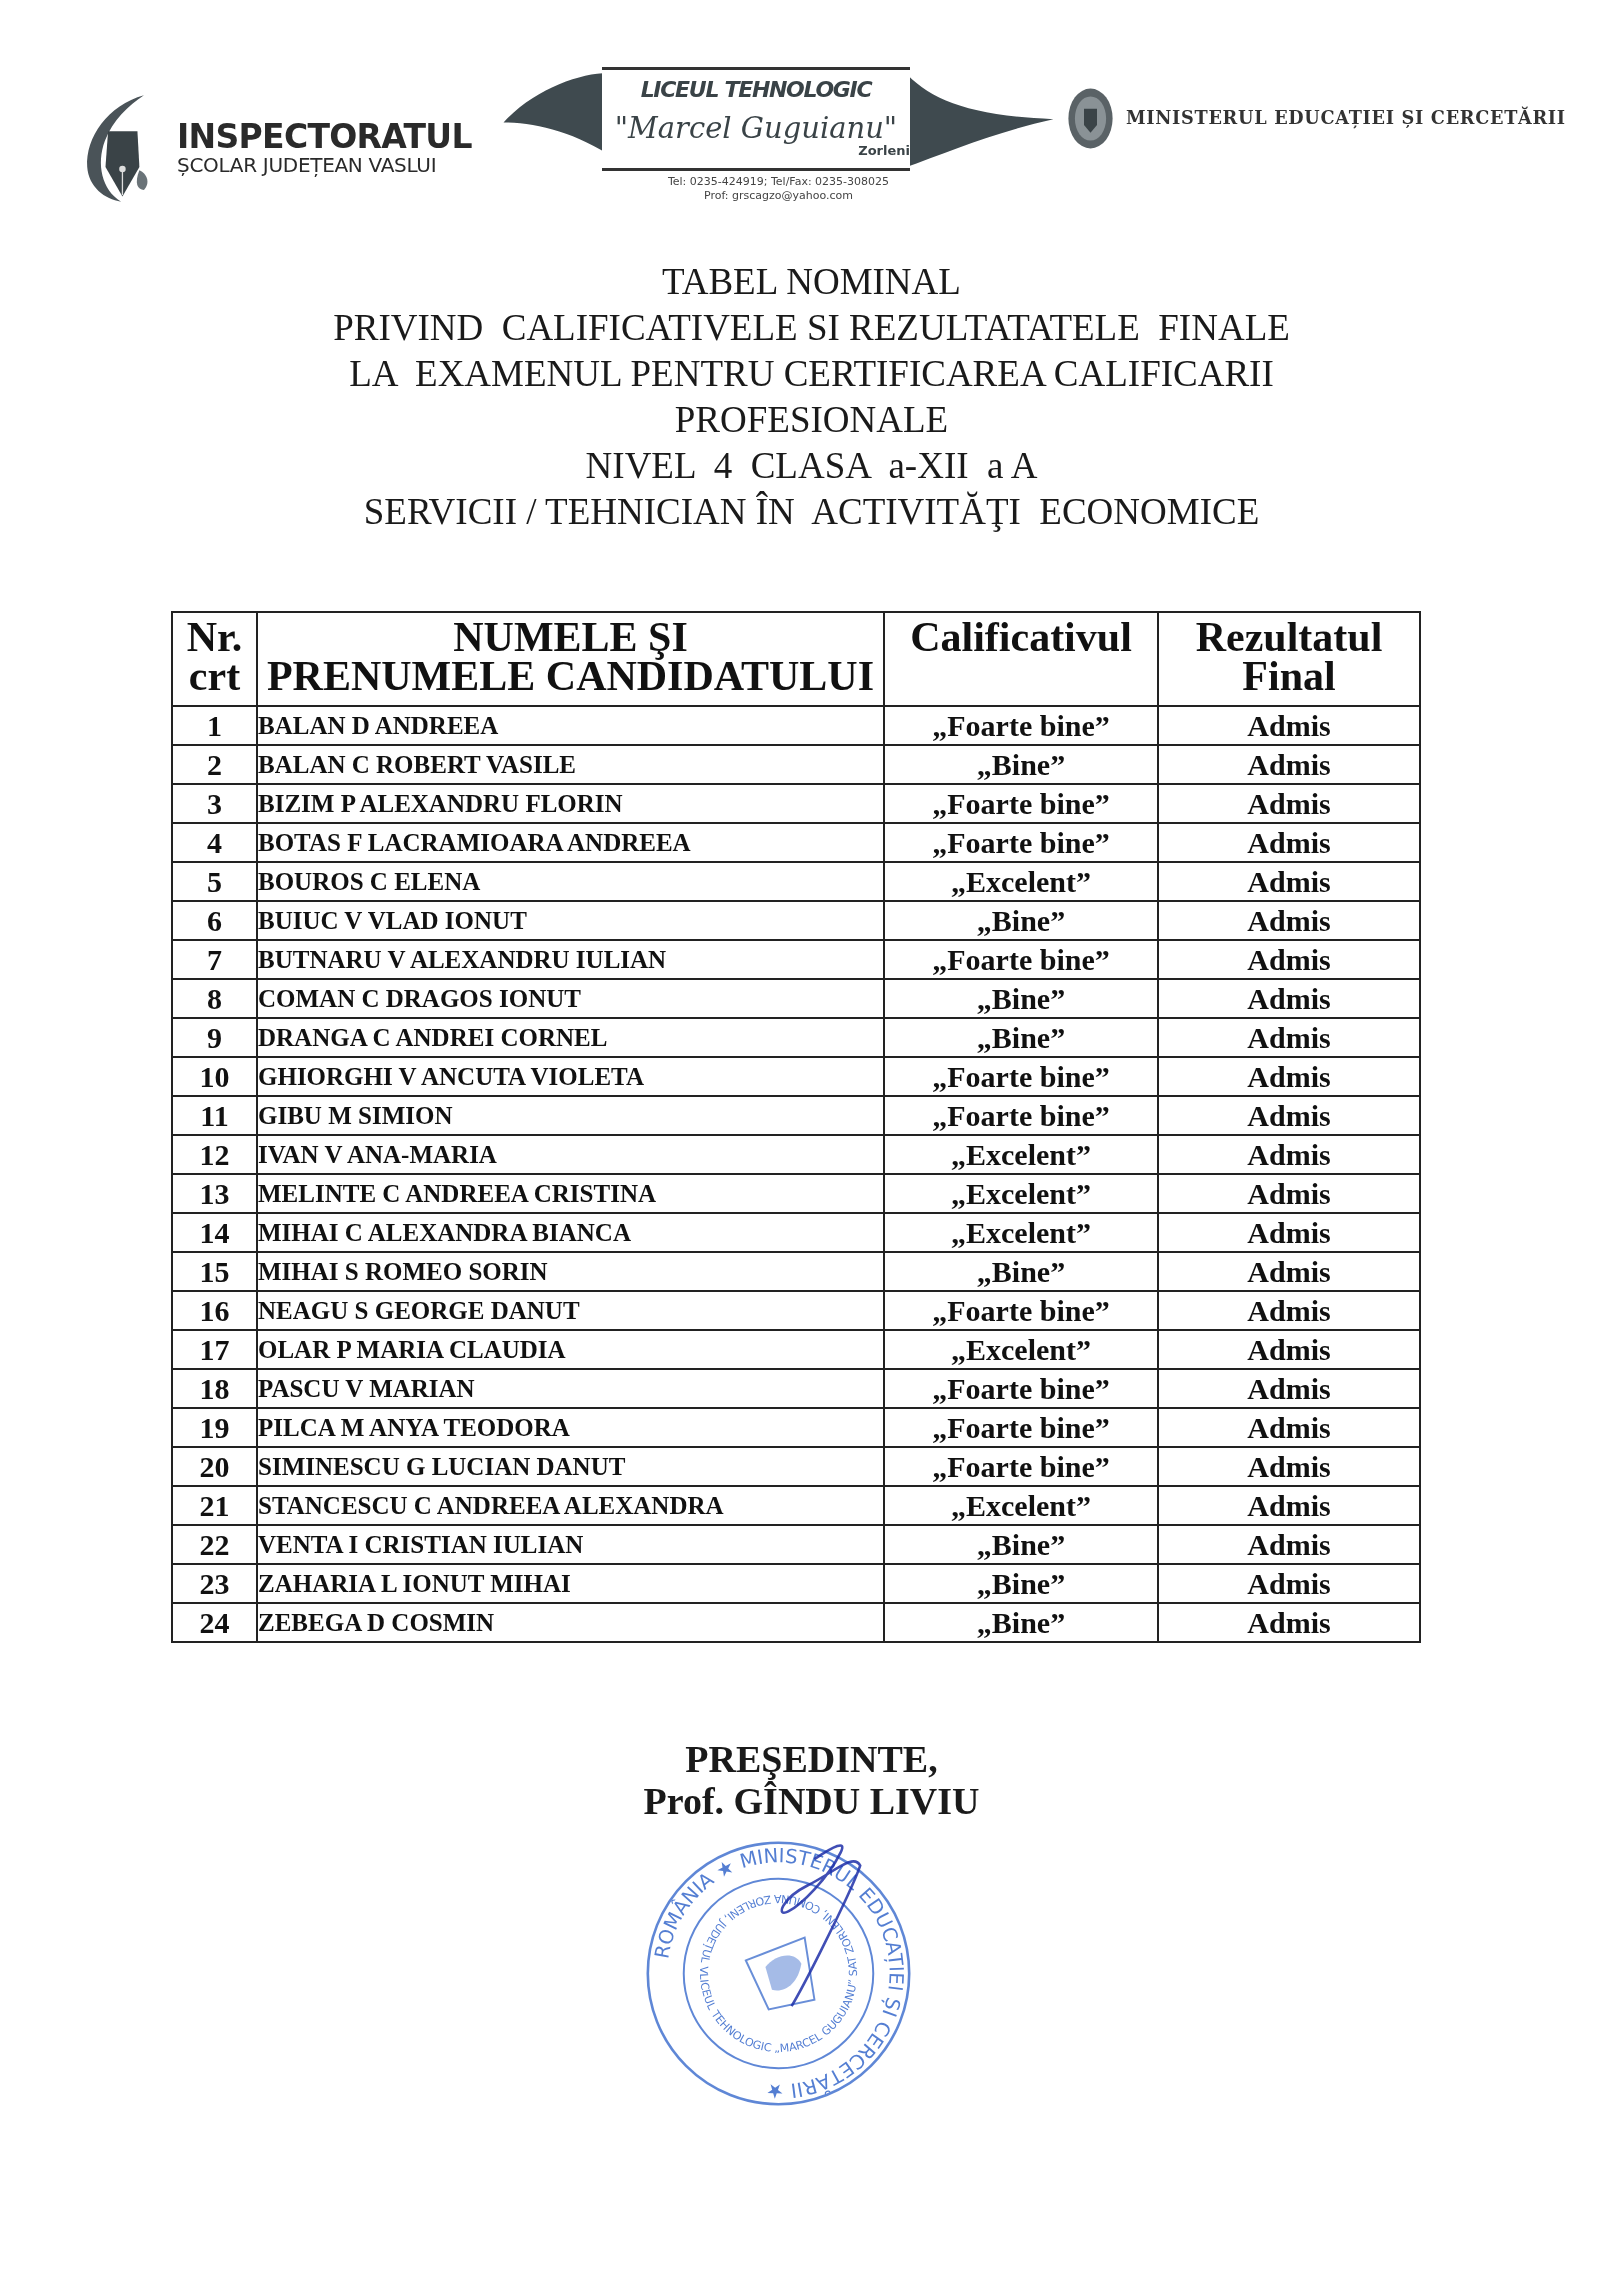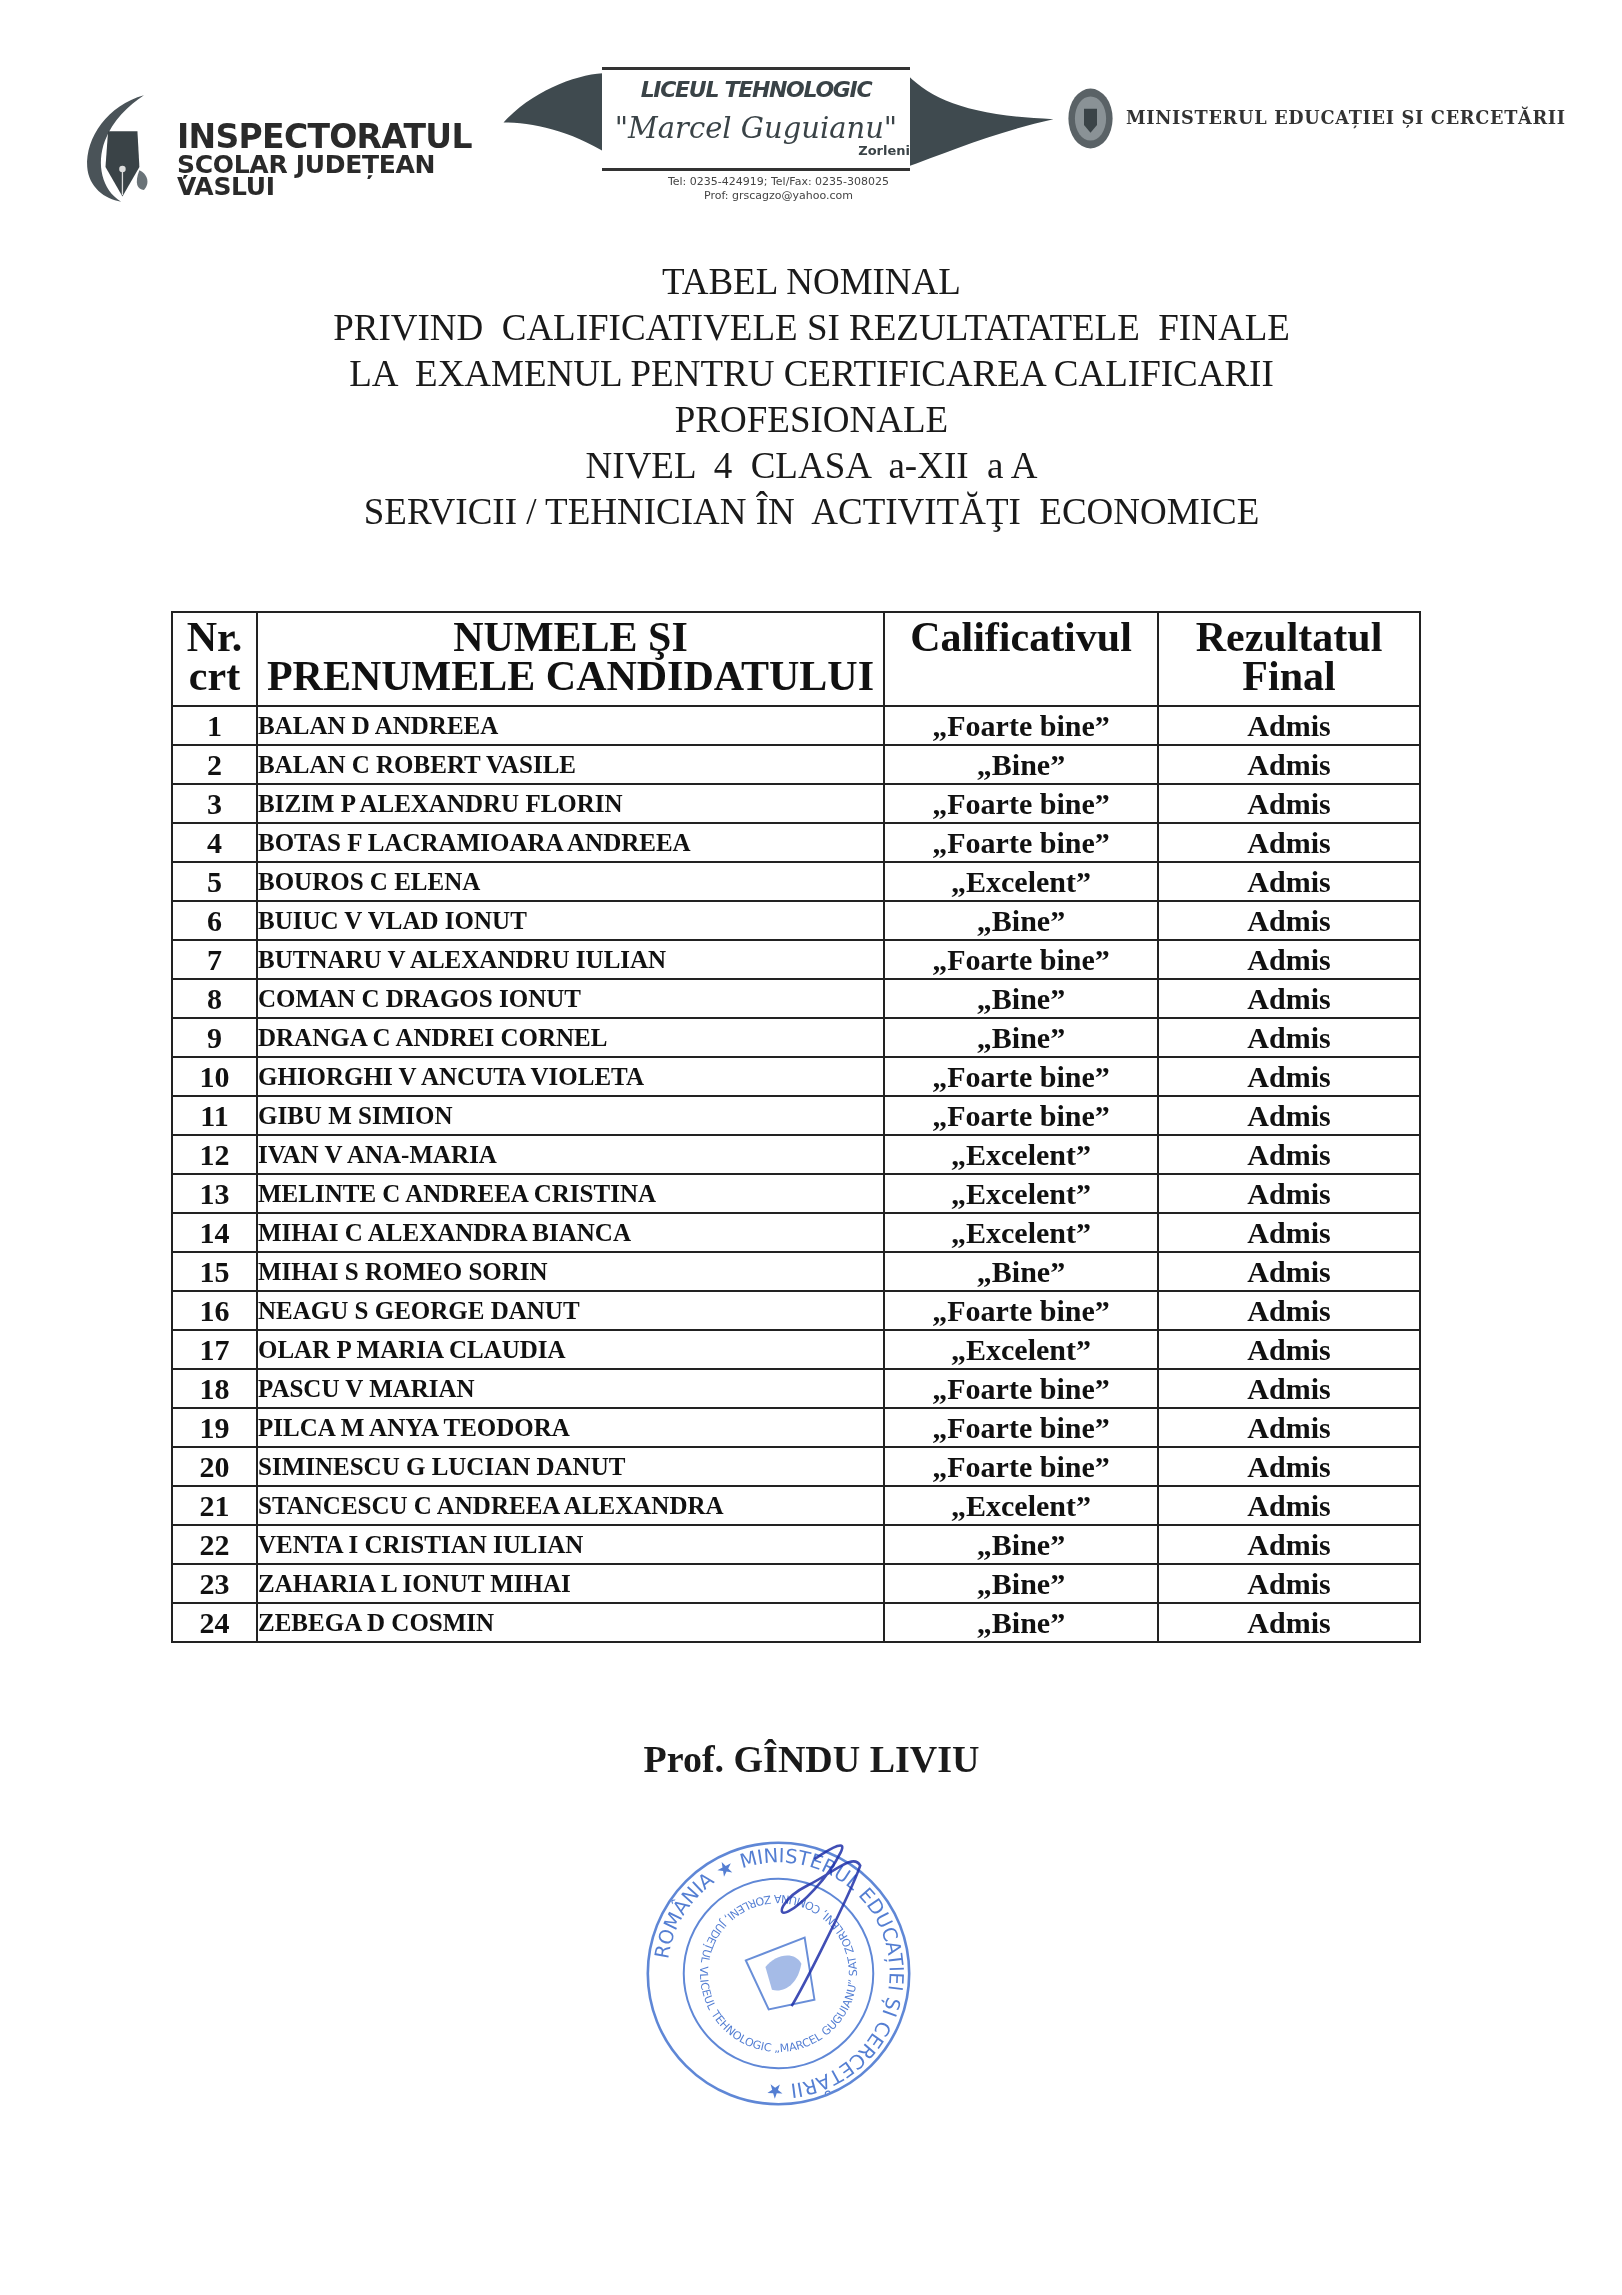--- a/index.html
+++ b/index.html
@@ -3,21 +3,21 @@
 <meta charset="utf-8">
 <style>
   html, body { margin: 0; padding: 0; background: #ffffff; }
   body { width: 1623px; height: 2295px; position: relative; overflow: hidden; color: #111; font-family: "Liberation Serif", serif; }
 
   
   .logo-isj { position: absolute; left: 82px; top: 92px; width: 367px; height: 111px; }
   .isj-emblem { position: absolute; left: 0; top: 0; width: 75px; height: 111px; }
   .isj-text { position: absolute; left: 95px; top: 27.5px; font-family: "DejaVu Sans", sans-serif; color: #2a2a2a; }
   .isj-line1 { font-size: 33px; font-weight: bold; letter-spacing: -0.7px; line-height: 34px; }
-  .isj-line2 { font-size: 25px; font-weight: bold; letter-spacing: -0.3px; line-height: 22px; }
+  .isj-line2 { font-size: 20px; font-weight: normal; letter-spacing: -0.3px; line-height: 22px; }
 
   .logo-school { position: absolute; left: 497px; top: 60px; width: 563px; height: 164px; }
   .school-banner { position: absolute; left: 0; top: 0; width: 563px; height: 115px; }
   .school-box { position: absolute; left: 105px; top: 6.5px; width: 308px; height: 98px; border-top: 3.9px solid #333; border-bottom: 3.9px solid #333; background: #fff; }
   .school-title { position: absolute; left: 0; right: 0; top: 7.9px; text-align: center; font-family: "DejaVu Sans", sans-serif; font-size: 22px; font-weight: bold; color: #3a4347; letter-spacing: -1.3px; font-style: italic; }
   .school-name { position: absolute; left: 0; right: 0; top: 41px; text-align: center; font-family: "DejaVu Serif", serif; font-style: italic; font-size: 29px; color: #3a4347; }
   .school-place { position: absolute; left: 0; right: 0; top: 73px; text-align: right; font-family: "DejaVu Sans", sans-serif; font-size: 13px; font-weight: bold; color: #3a4347; }
   .school-contact { position: absolute; left: 0; right: 0; top: 115px; text-align: center; font-family: "DejaVu Sans", sans-serif; font-size: 11px; color: #444; line-height: 14.4px; }
 
   .logo-ministry { position: absolute; left: 1064px; top: 79px; width: 537px; height: 79px; }
@@ -265,20 +265,21 @@
       <tr>
         <td class="c-nr">24</td>
         <td class="c-name">ZEBEGA D COSMIN</td>
         <td class="c-calif">„Bine”</td>
         <td class="c-rez">Admis</td>
       </tr>
     </tbody>
 </table>
 
 <div class="sign-block">
+  <div>PREŞEDINTE,</div>
   <div>Prof. GÎNDU LIVIU</div>
 </div>
 
 <svg class="stamp" viewBox="0 0 430 430">
   <defs>
     <path id="outerArc" d="M215 215 m-170 0 a170 170 0 1 1 340 0 a170 170 0 1 1 -340 0"></path>
     <path id="innerArc" d="M215 215 m-120 0 a120 120 0 1 0 240 0 a120 120 0 1 0 -240 0"></path>
   </defs>
   <circle cx="215" cy="215" r="200" fill="none" stroke="#2a5fc8" stroke-width="4" opacity="0.75"></circle>
   <circle cx="215" cy="215" r="145" fill="none" stroke="#2a5fc8" stroke-width="3" opacity="0.75"></circle>

